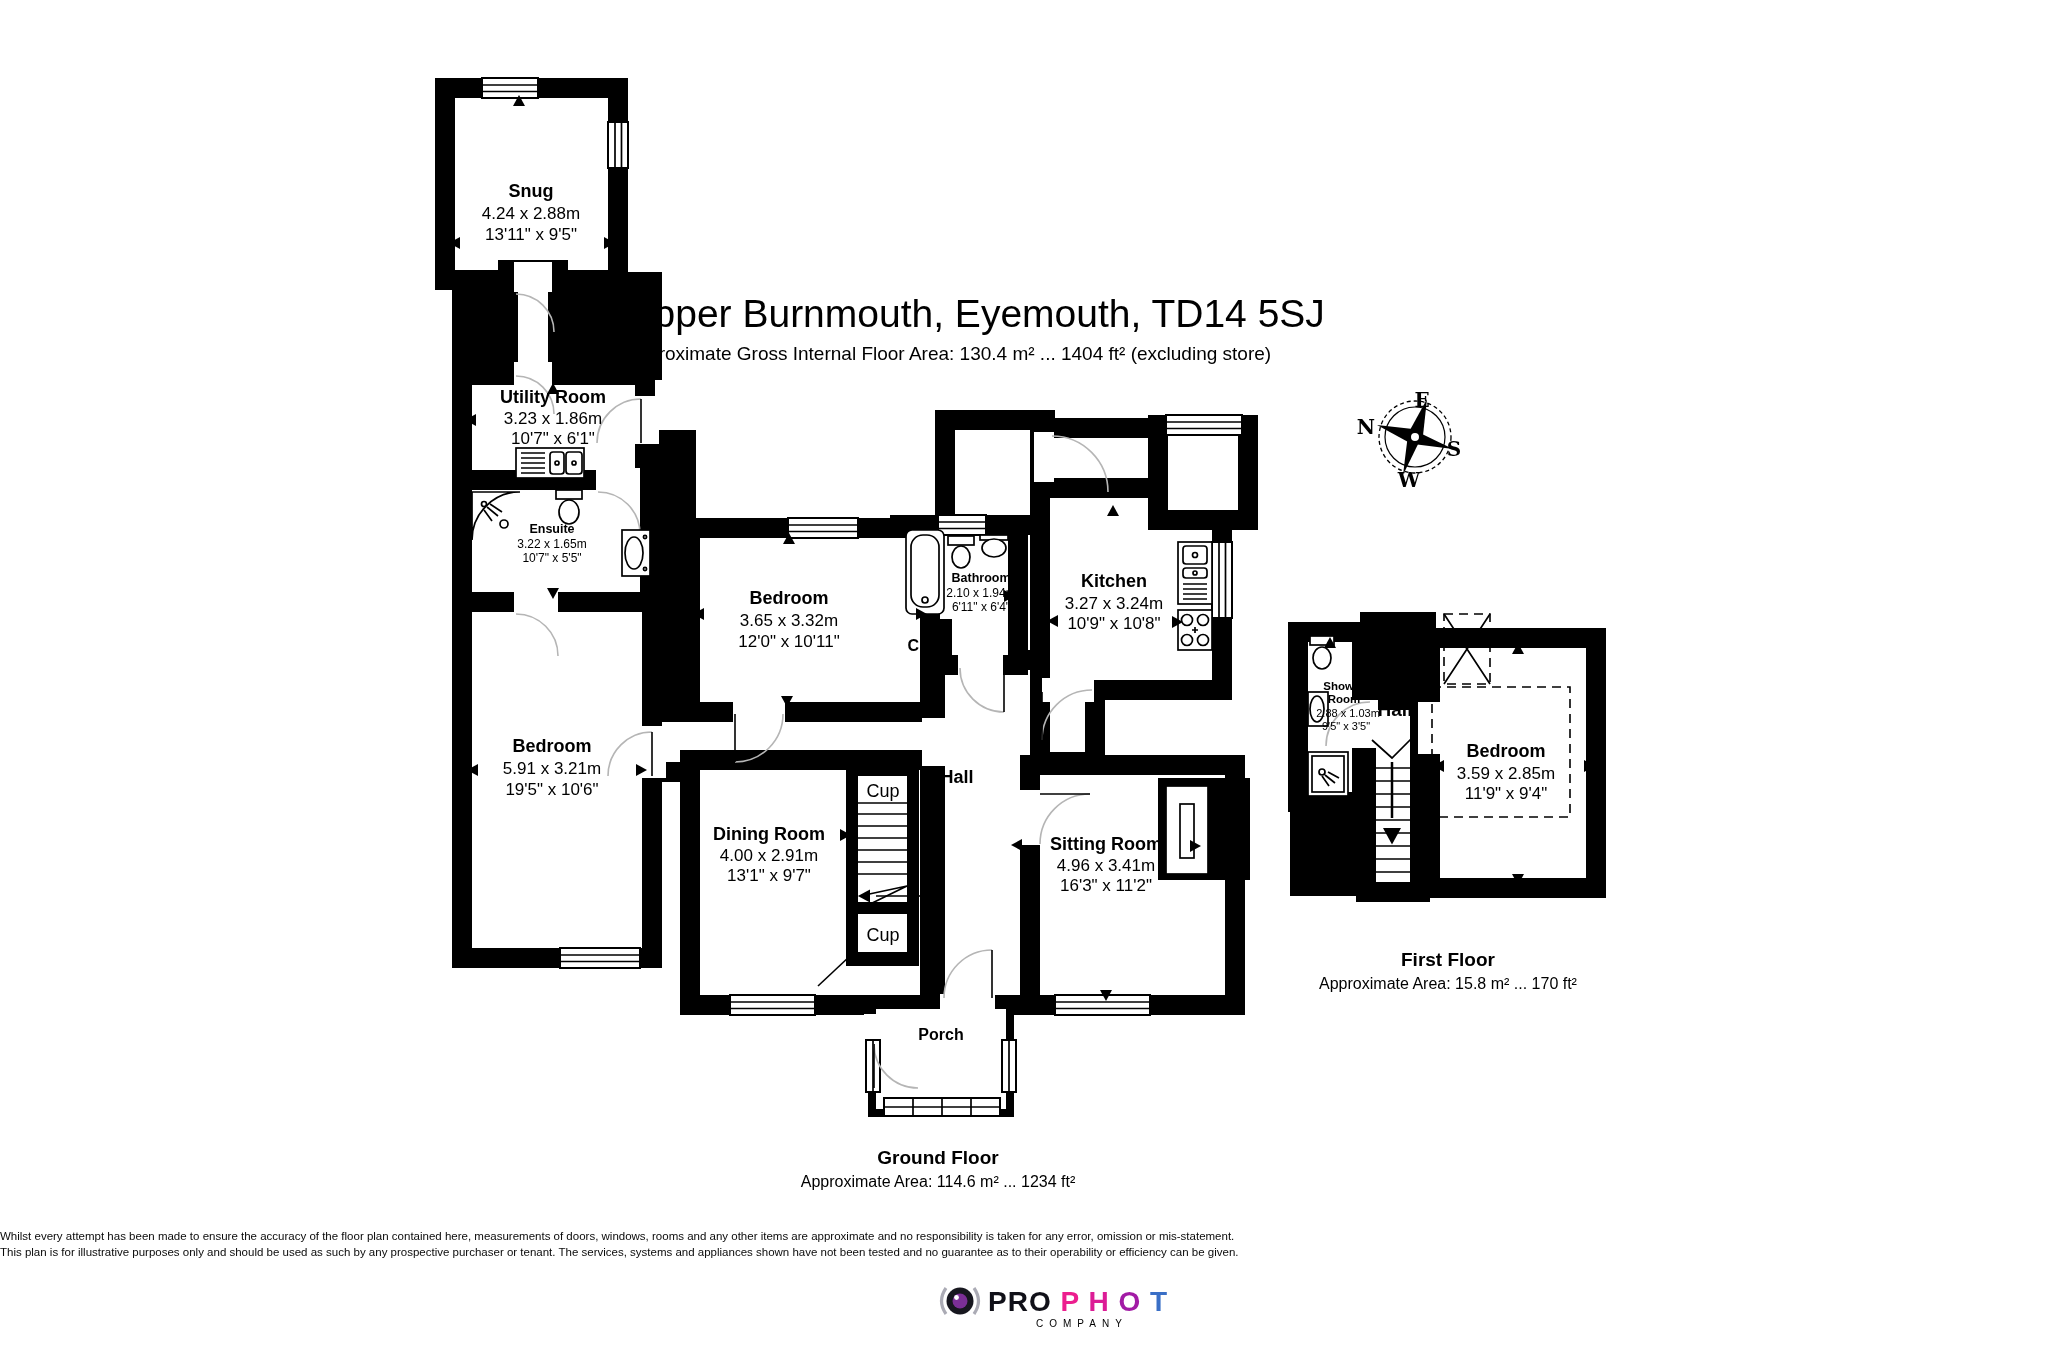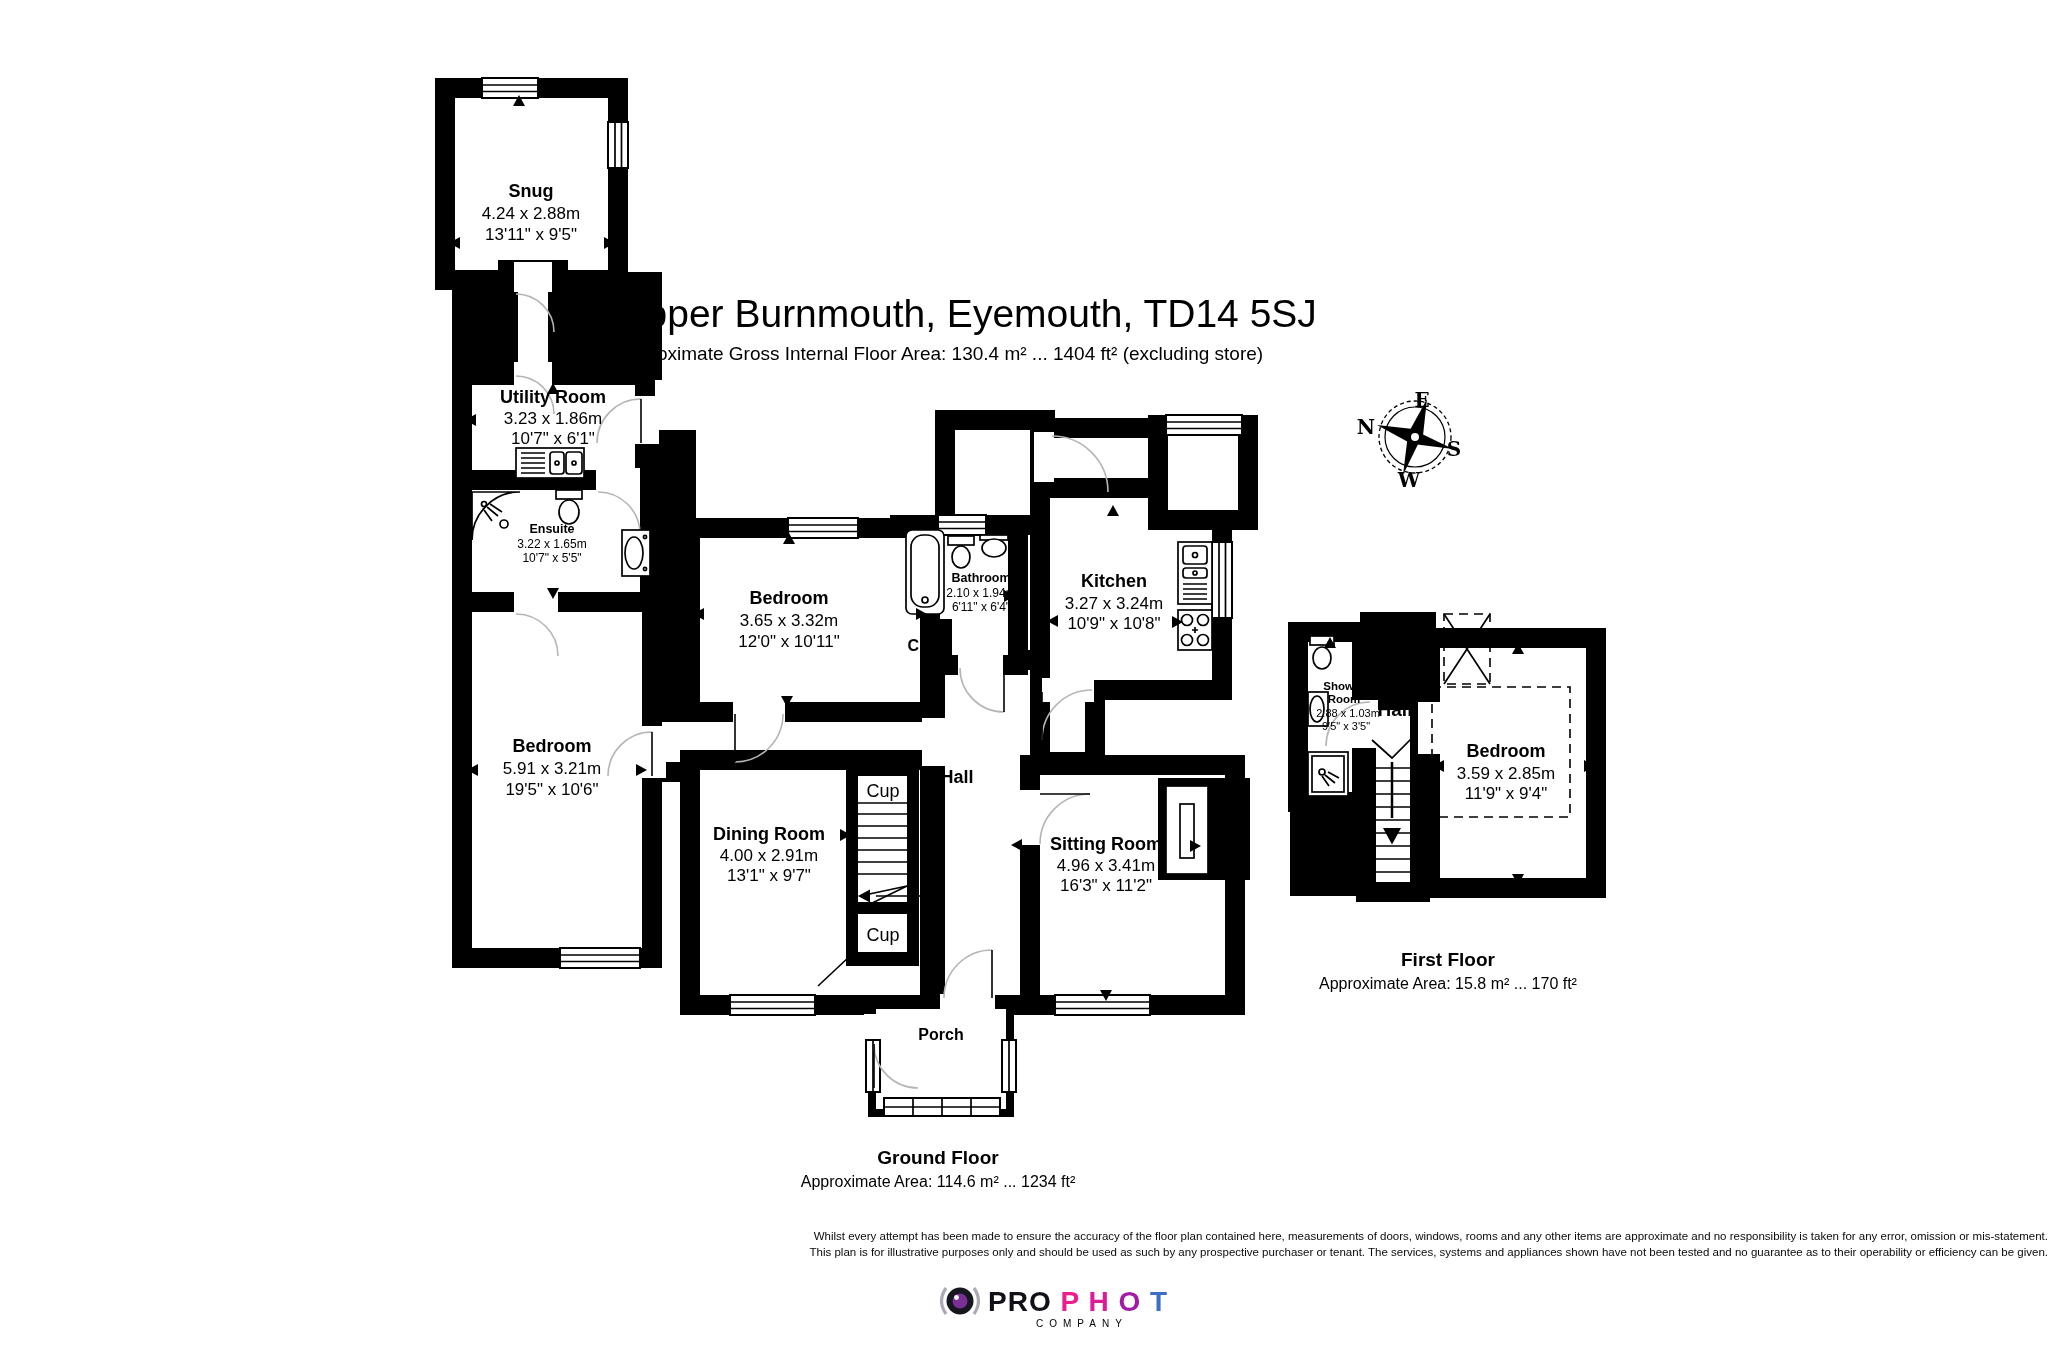--- a/index.html
+++ b/index.html
@@ -1,18 +1,18 @@
 <!DOCTYPE html>
 <html><head>
 <meta charset="utf-8">
 <style>
   html,body{margin:0;padding:0;background:#fff;}
   body{width:2048px;height:1365px;position:relative;font-family:"Liberation Sans",sans-serif;color:#000;}
   .abs{position:absolute;}
-  #title-block{left:340px;top:292px;width:1200px;text-align:center;}
+  #title-block{left:348px;top:292px;width:1200px;text-align:center;}
   #title-block h1{margin:0;font-size:39px;font-weight:400;letter-spacing:0px;}
   #title-block p{margin:7px 0 0 0;font-size:19px;font-weight:400;}
   #plan{left:0;top:0;}
   
   .wall{fill:#fff;stroke:#000;stroke-width:20px;}
   .wall12{fill:#fff;stroke:#000;stroke-width:12px;}
   .wall8{fill:#fff;stroke:#000;stroke-width:8px;}
   .open{fill:#fff;stroke:none;}
   .blk{fill:#000;stroke:none;}
   .win{fill:#fff;stroke:#000;stroke-width:2px;}
@@ -27,21 +27,21 @@
   .rname-s{font-size:12.5px;font-weight:bold;}
   .rdim-s{font-size:12px;}
   .rname-xs{font-size:11.5px;font-weight:bold;}
   .rdim-xs{font-size:11px;}
   .cup{font-size:18px;}
   .cupb{font-size:16px;font-weight:bold;}
   .hall{font-size:18px;font-weight:bold;}
   .floor-t{font-size:19px;font-weight:bold;}
   .floor-a{font-size:16px;}
   .compass-l{font-family:"DejaVu Serif",serif;font-size:20px;font-weight:bold;}
-  #disclaimer{left:0;top:1228px;width:2048px;text-align:right;font-size:11.5px;line-height:16px;color:#0a0a0a;}
+  #disclaimer{left:0;top:1228px;width:2048px;text-align:left;font-size:11.5px;line-height:16px;color:#0a0a0a;}
   #logo{left:936px;top:1278px;}
 </style>
 </head>
 <body>
 
 <svg id="plan" class="abs" width="2048" height="1365" viewBox="0 0 2048 1365" xmlns="http://www.w3.org/2000/svg">
   <defs>
     <g id="tri">
         <path d="M0,-6 L11,0 L0,6 Z" fill="#000"></path>
       </g>

